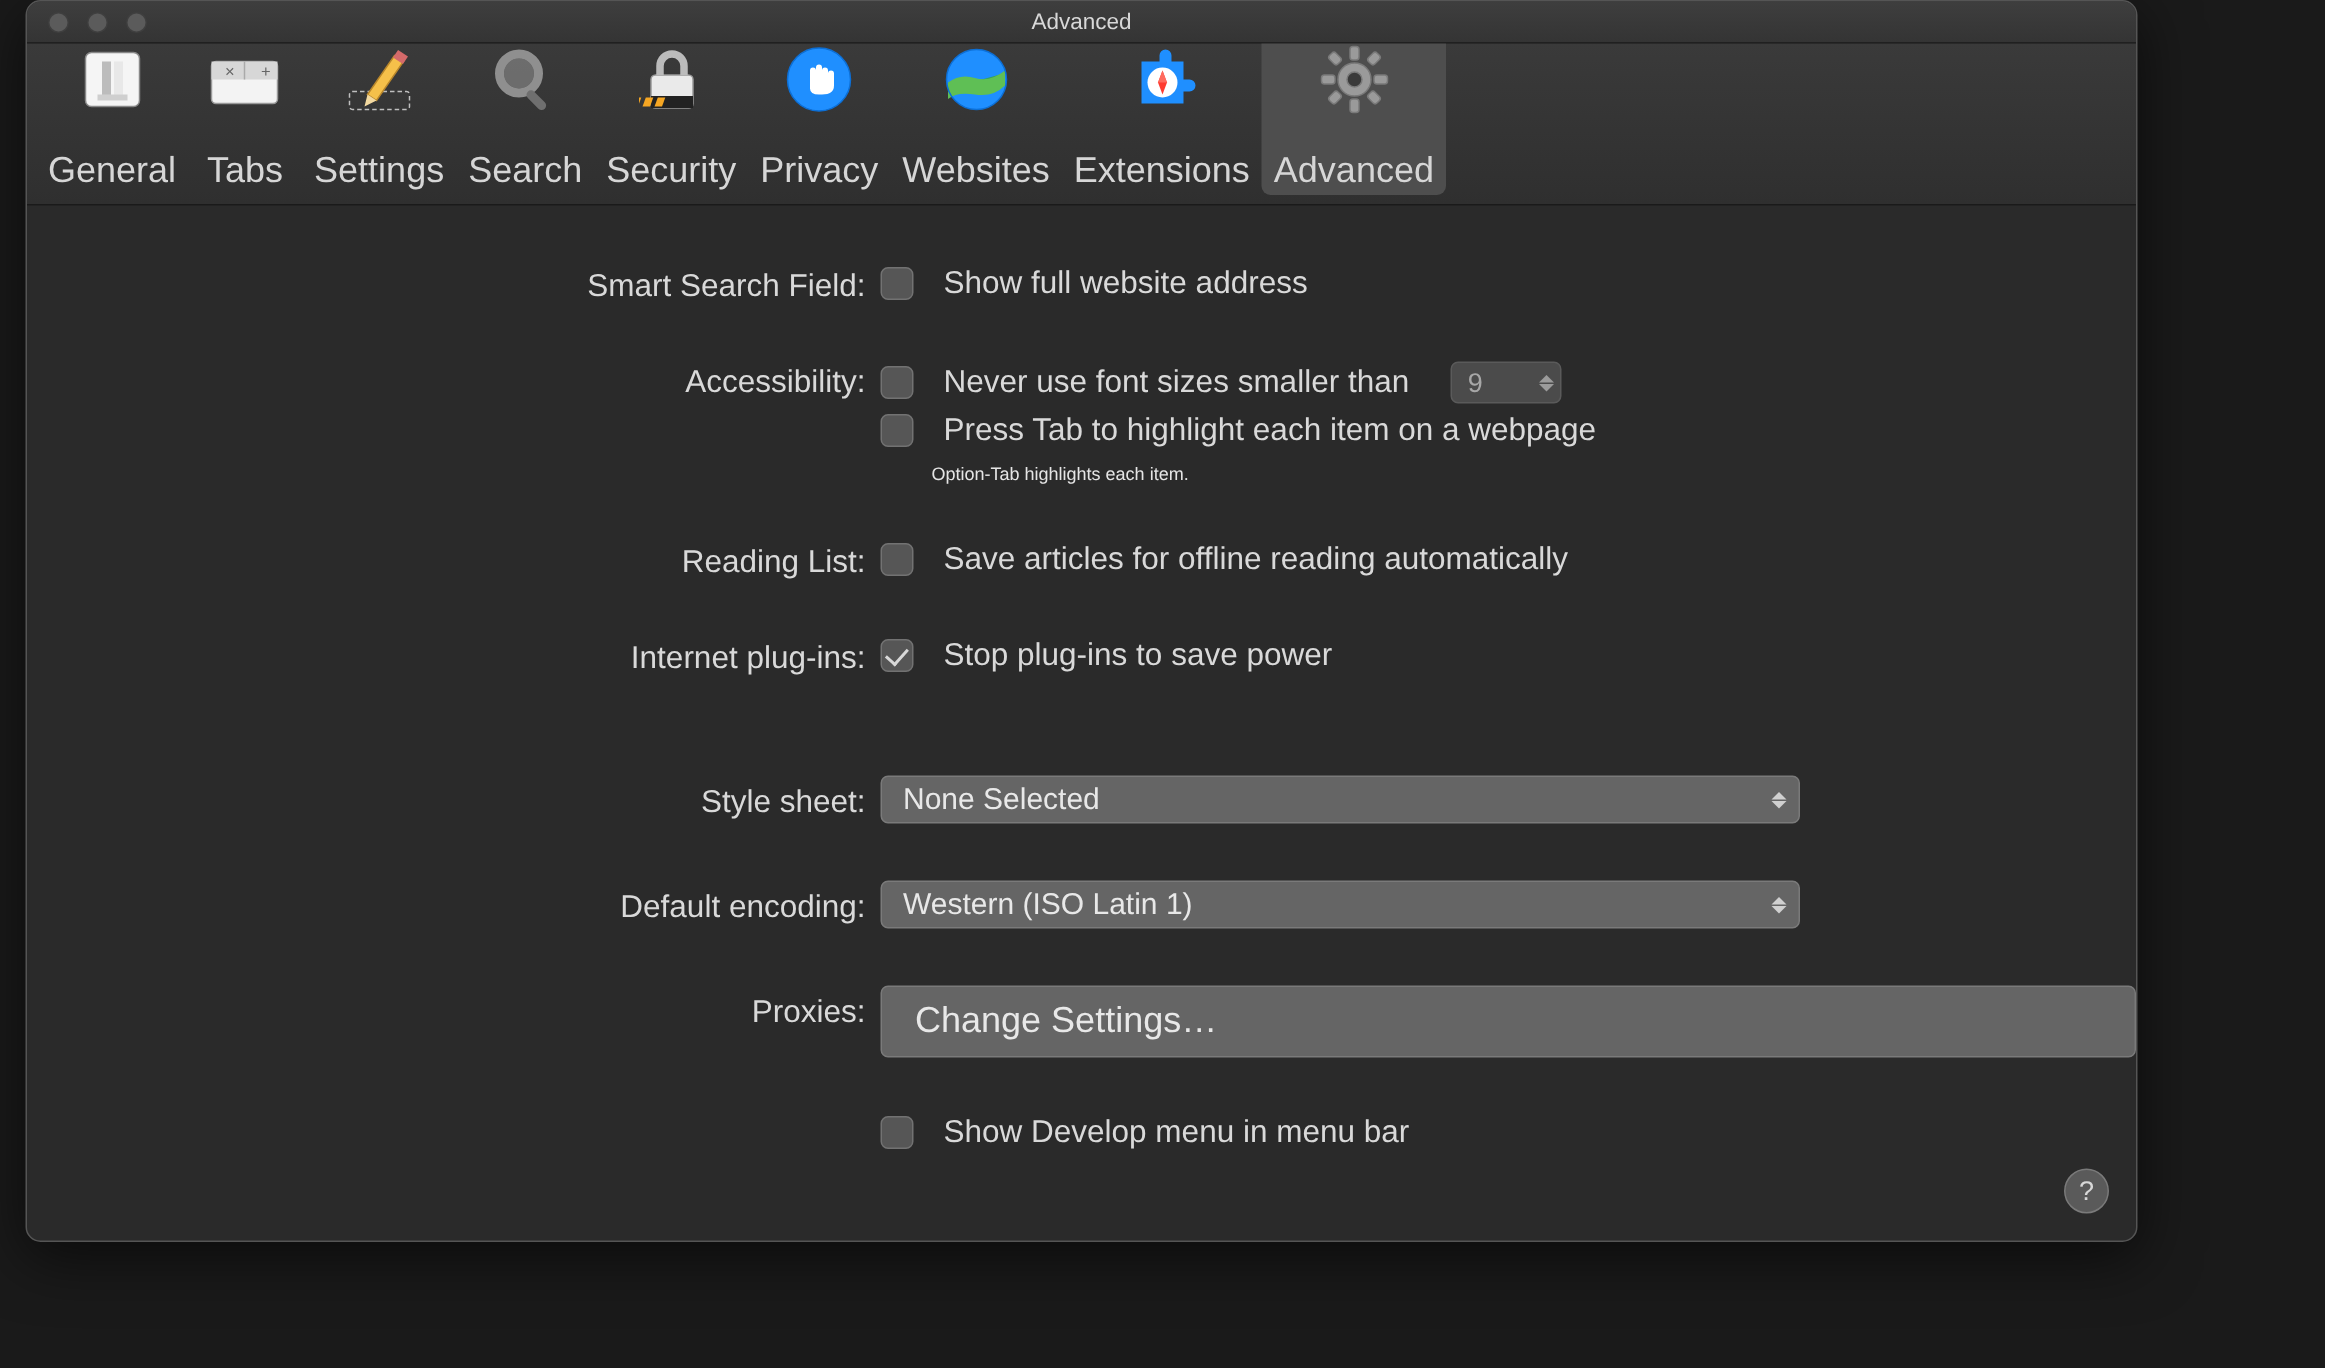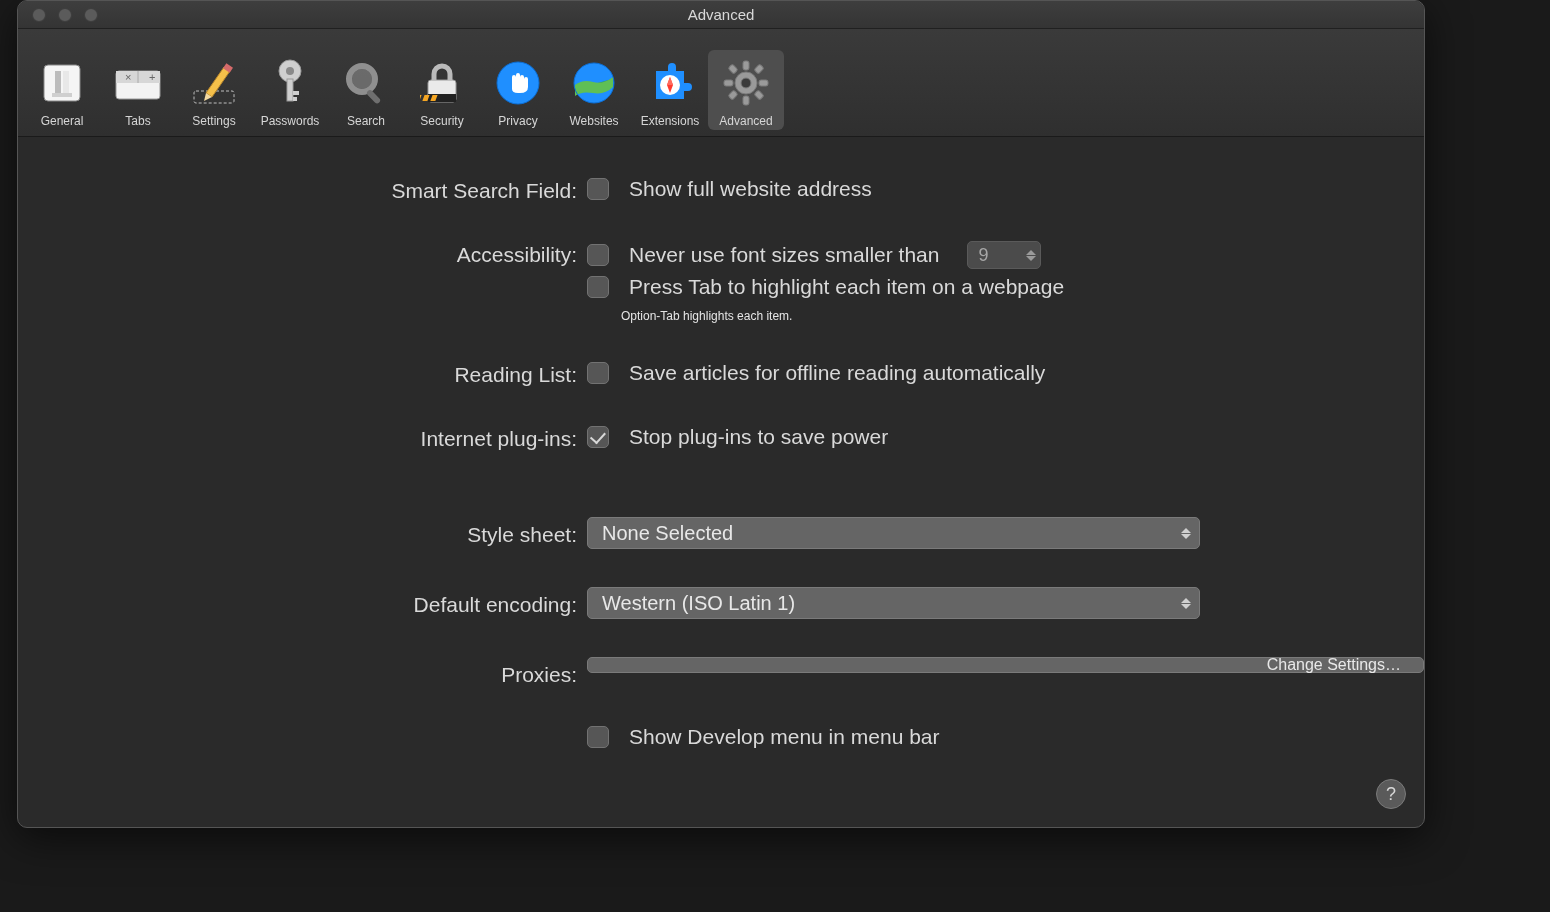--- a/index.html
+++ b/index.html
@@ -61,22 +61,22 @@
   }
   .tb-item.selected {
     background: #4e4e4e;
   }
   .tb-icon {
     width: 60px; height: 58px;
     display: flex; align-items: center; justify-content: center;
   }
   .tb-label {
     color: #d6d6d6;
-    font-size: 12px;
-    margin-top: 2px;
+    font-size: 24px;
+    margin-top: 18px;
     white-space: nowrap;
   }
   
   .content {
     padding-top: 40px;
     color: #d9d9d9;
   }
   .row {
     display: flex;
     align-items: flex-start;
@@ -150,27 +150,27 @@
   .stepper .tri {
     width: 0; height: 0;
     border-left: 5px solid transparent;
     border-right: 5px solid transparent;
   }
   .stepper .up { border-bottom: 5px solid #d0d0d0; }
   .stepper .down { border-top: 5px solid #d0d0d0; }
   .button {
     display: inline-flex;
     align-items: center;
-    justify-content: flex-end;
+    justify-content: flex-start;
     background: #656565;
     border: 1px solid #7a7a7a;
     border-radius: 5px;
-    height: 16px;
+    height: 48px;
     color: #e8e8e8;
-    font-size: 16px;
+    font-size: 24px;
     padding: 0 22px;
   }
   .help-btn {
     position: absolute;
     right: 18px;
     bottom: 18px;
     width: 30px; height: 30px;
     border-radius: 50%;
     background: #5a5a5a;
     border: 1px solid #7a7a7a;
@@ -227,32 +227,20 @@
         <svg width="52" height="48">
             <rect x="6" y="32" width="40" height="12" rx="2" fill="none" stroke="#bfbfbf" stroke-dasharray="3 2"></rect>
             <polygon points="18,34 36,8 42,12 24,38" fill="#f5c04a" stroke="#b8862b"></polygon>
             <polygon points="18,34 24,38 16,42" fill="#f3d9a0"></polygon>
             <rect x="36" y="6" width="8" height="6" transform="rotate(34 40 9)" fill="#d46a6a"></rect>
           </svg>
       </span>
       <span class="tb-label">Settings</span>
     </div>
 
-    <div class="tb-item">
-      <span class="tb-icon">
-        <svg width="44" height="52">
-            <ellipse cx="22" cy="14" rx="11" ry="11" fill="#cfcfcf" stroke="#9a9a9a"></ellipse>
-            <circle cx="22" cy="14" r="4" fill="#8a8a8a"></circle>
-            <rect x="19" y="22" width="6" height="22" fill="#cfcfcf" stroke="#9a9a9a"></rect>
-            <rect x="25" y="34" width="6" height="4" fill="#cfcfcf"></rect>
-            <rect x="25" y="40" width="4" height="4" fill="#cfcfcf"></rect>
-          </svg>
-      </span>
-      <span class="tb-label">Passwords</span>
-    </div>
 
     <div class="tb-item">
       <span class="tb-icon">
         <svg width="48" height="48">
             <circle cx="20" cy="20" r="13" fill="none" stroke="#8f8f8f" stroke-width="6"></circle>
             <circle cx="20" cy="20" r="10" fill="#bcbcbc" opacity="0.4"></circle>
             <rect x="28" y="30" width="16" height="6" rx="3" transform="rotate(45 28 30)" fill="#6f6f6f"></rect>
           </svg>
       </span>
       <span class="tb-label">Search</span>

